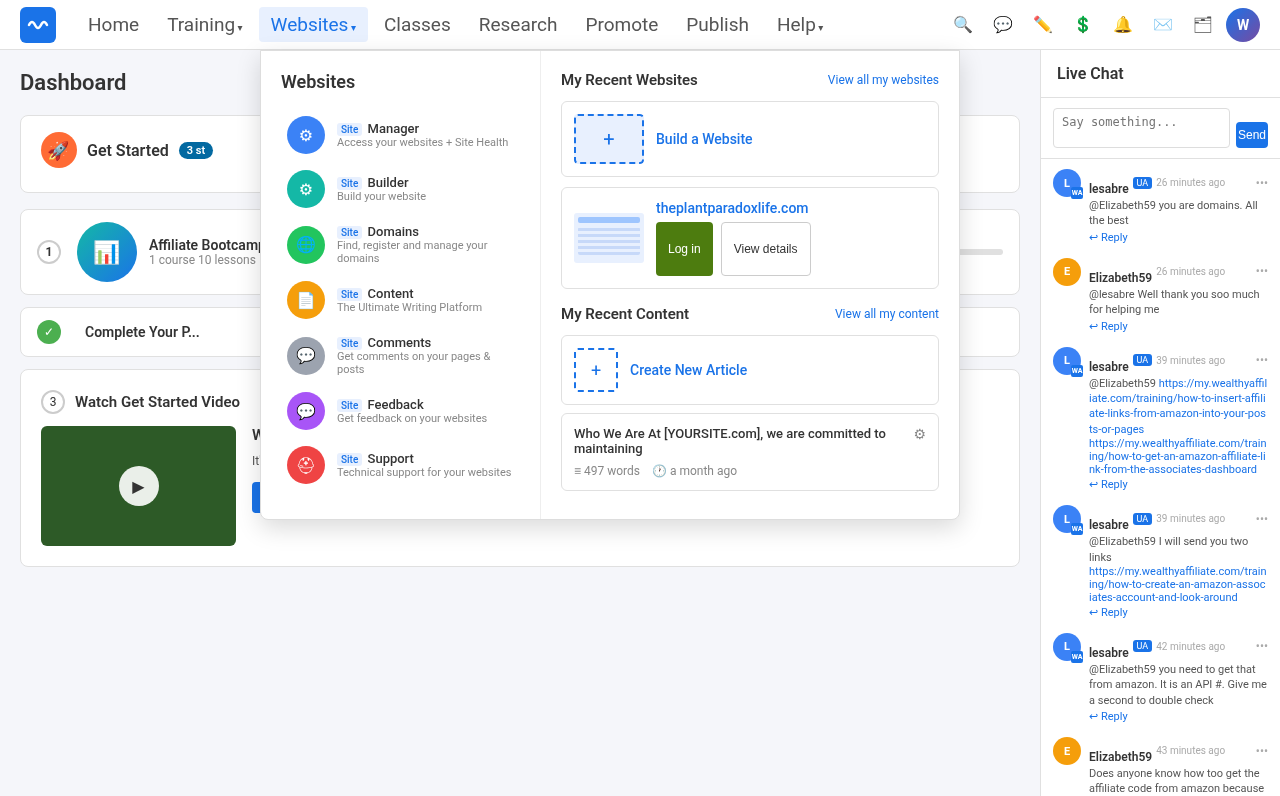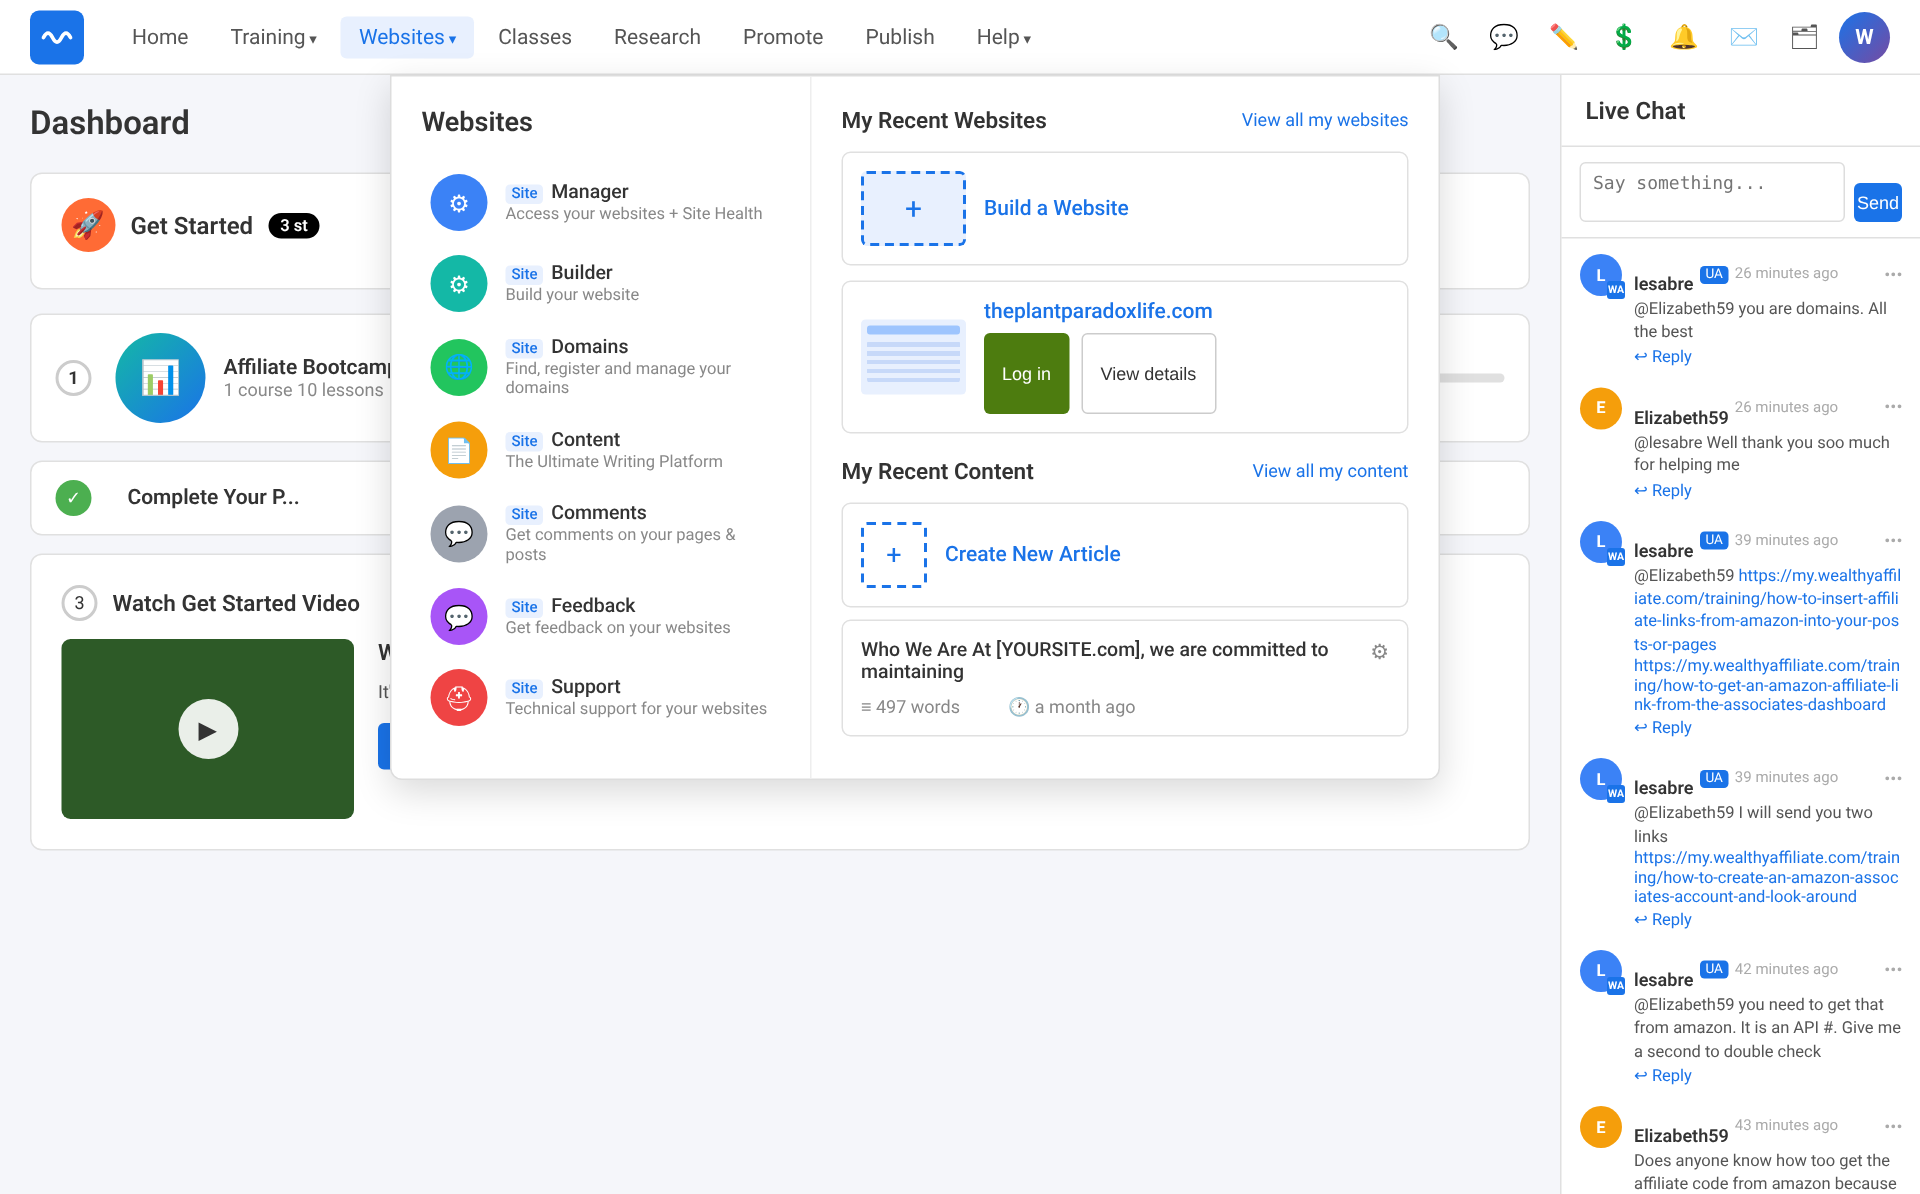--- a/index.html
+++ b/index.html
@@ -34,21 +34,21 @@
       display: flex;
       align-items: center;
       gap: 4px;
       flex: 1;
     }
     .nav-item {
       padding: 6px 12px;
       border-radius: 4px;
       cursor: pointer;
       color: #555;
-      font-size: 14px;
+      font-size: 19px;
       white-space: nowrap;
     }
     .nav-item.active {
       background: #e8f0fe;
       color: #1a73e8;
     }
     .nav-item.has-arrow::after {
       content: ' ▾';
       font-size: 10px;
     }
@@ -131,21 +131,21 @@
     .card-icon-green { background: #4caf50; color: #fff; }
     .card-title { font-size: 16px; font-weight: 600; }
     .card-subtitle { font-size: 12px; color: #888; }
 
     .get-started-card .card-title-row {
       display: flex;
       align-items: center;
       gap: 10px;
     }
     .steps-badge {
-      background: #000000;
+      background: #0369a1;
       color: #fff;
       border-radius: 12px;
       padding: 2px 8px;
       font-size: 11px;
       font-weight: 600;
     }
 
     .bootcamp-card {
       display: flex;
       align-items: center;
@@ -424,21 +424,21 @@
     }
     .content-article-title {
       font-size: 13px;
       font-weight: 500;
       color: #333;
       flex: 1;
       padding-right: 10px;
     }
     .content-article-meta {
       display: flex;
-      gap: 32px;
+      gap: 12px;
       margin-top: 8px;
       color: #888;
       font-size: 12px;
     }
     .gear-icon {
       color: #888;
       font-size: 14px;
       cursor: pointer;
     }
 

